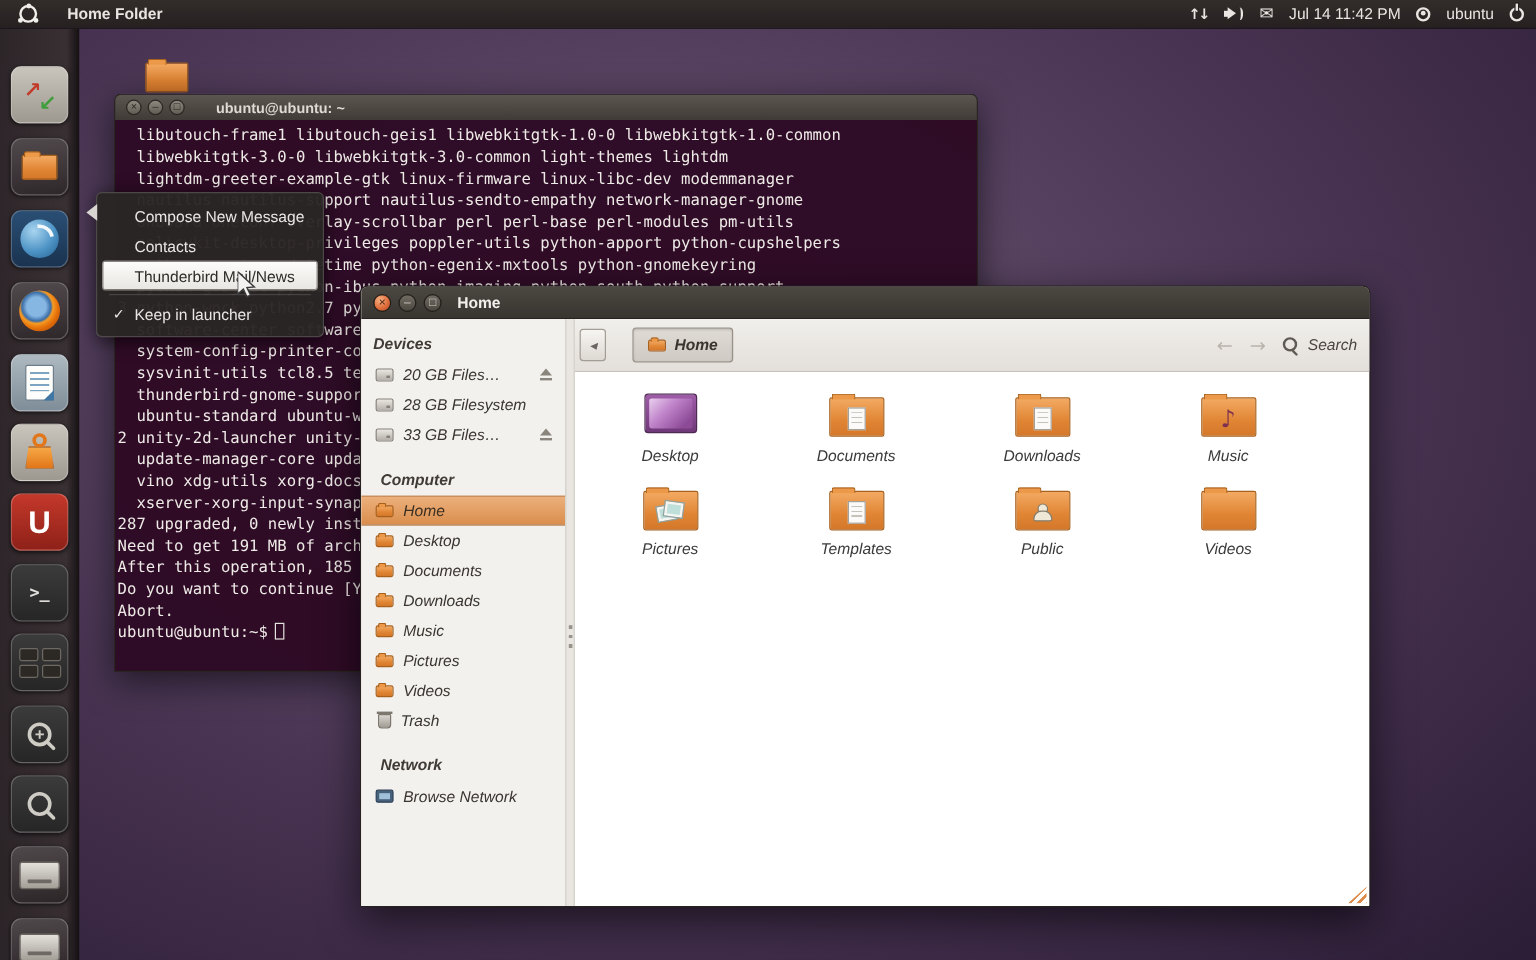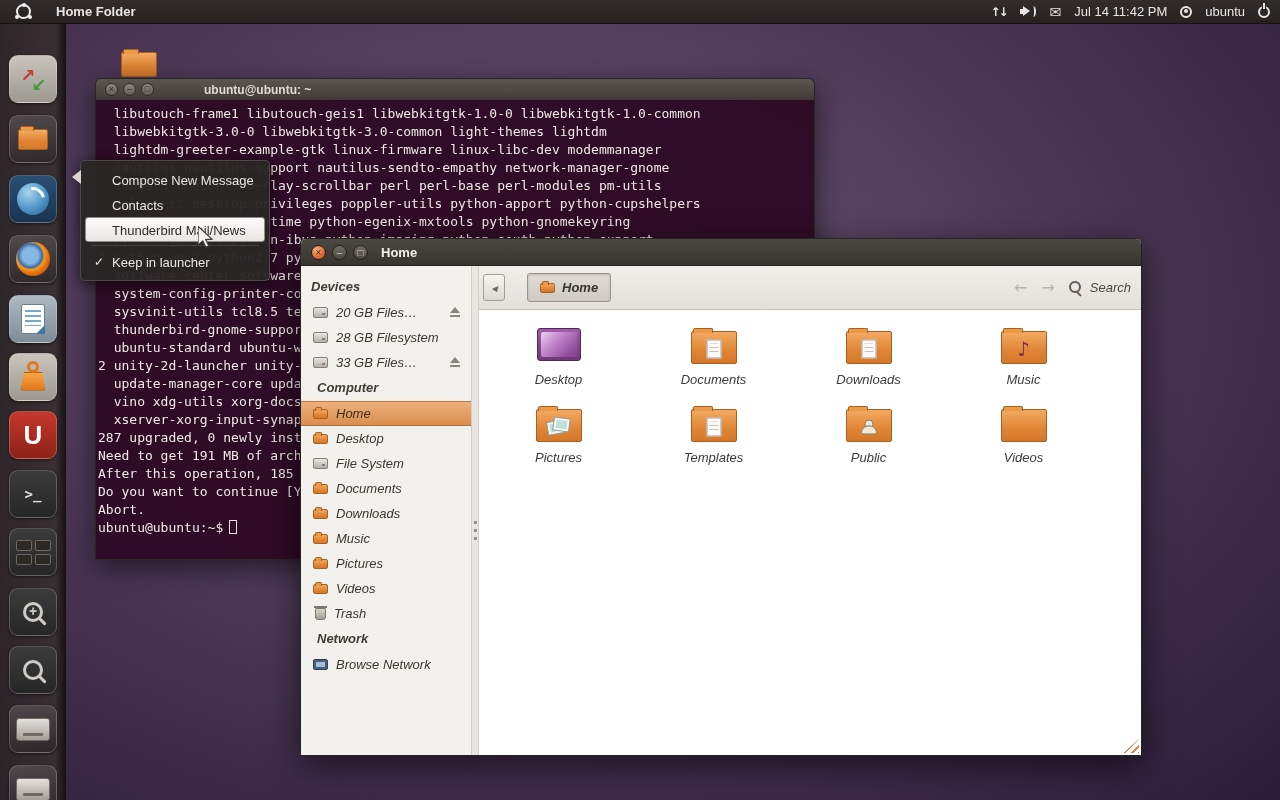--- a/index.html
+++ b/index.html
@@ -94,21 +94,21 @@
   
   .desktop-folder { position:absolute; left:121px; top:52px; z-index:1; }
   .desktop-folder .folder-md { width:36px; height:25px; }
 
   
   .terminal { position:absolute; left:95px; top:78px; width:720px; height:482px; z-index:5;
       border-radius:6px 6px 3px 3px; box-shadow:0 8px 28px rgba(0,0,0,0.55); }
   .term-titlebar { height:22px; border-radius:6px 6px 0 0;
       background:linear-gradient(180deg,#5b564f,#403b36); border:1px solid #29251f; border-bottom:none;
       display:flex; align-items:center; position:relative; }
-  .term-title { position:absolute; left:108px; color:#dedbd6; font-size:12px; font-weight:bold; }
+  .term-title { position:absolute; left:84px; color:#dedbd6; font-size:12px; font-weight:bold; }
   .term-btn { width:13px; height:13px; border-radius:50%; margin-left:5px;
       background:linear-gradient(180deg,#8e887f,#615c54); border:1px solid #2c2824;
       color:#2e2a25; font-size:9px; line-height:11px; text-align:center; }
   .term-btn:first-child { margin-left:9px; }
   .term-body { height:460px; background:rgba(45,9,35,0.94); border:1px solid #29251f; border-top:none;
       padding:5px 2px 0 2px; font-family:"DejaVu Sans Mono",monospace; font-size:13px; line-height:18px;
       color:#eeeae6; overflow:hidden; }
   .term-line { white-space:pre; height:18px; }
   .term-cursor { display:inline-block; width:8px; height:14px; border:1px solid #e6e2dd;
       vertical-align:-2px; margin-left:6px; }
@@ -136,21 +136,21 @@
   .wbtn { width:15px; height:15px; border-radius:50%; margin-left:6px; border:1px solid #221f1b;
       font-size:10px; line-height:13px; text-align:center; }
   .wbtn:first-child { margin-left:10px; }
   .wbtn-close { background:radial-gradient(circle at 35% 30%,#f6b183,#e06e3c 55%,#b34a22); color:#4e2410; }
   .wbtn-gray { background:linear-gradient(180deg,#716b63,#4c4840); color:#cfccc6; }
   .naut-title { position:absolute; left:80px; color:#f2f0ed; font-size:13px; font-weight:bold; }
 
   .naut-body { position:absolute; top:27px; left:0; right:0; bottom:0; display:flex;font-style:italic; }
   .naut-sidebar { width:170px; background:#f3f1ee; padding-top:8px; overflow:hidden; }
   .side-header { font-weight:bold; font-size:13px; color:#403b35; height:26px; line-height:26px; padding-left:10px; }
-  .side-header.gap { margin-top:0;padding-left:16px; }
+  .side-header.gap { margin-top:12px;padding-left:16px; }
   .side-row { height:25px; display:flex; align-items:center; padding-left:12px; gap:8px;
       font-size:13px; color:#3a352f; position:relative; white-space:nowrap; }
   .side-row.selected { background:linear-gradient(180deg,#ecb07c,#da8e4d);
       border-top:1px solid #c07a40; border-bottom:1px solid #b06c38; color:#3b2f22; }
   .drive-sm { position:relative; width:15px; height:11px; border-radius:2px; flex:none;
       background:linear-gradient(180deg,#e9e6e1,#b4afa8); border:1px solid #847f78; }
   .drive-sm::after { content:""; position:absolute; right:2px; bottom:2px; width:3px; height:2px; background:#847f78; }
   .eject { position:absolute; right:10px; top:7px; width:12px; height:11px; }
   .eject::before { content:""; position:absolute; left:1px; top:0; width:0; height:0;
       border-left:5px solid transparent; border-right:5px solid transparent; border-bottom:6px solid #8a857d; }
@@ -379,24 +379,20 @@
       <div class="side-header gap">Computer</div>
       <div class="side-row selected">
         <span class="folder folder-sm"></span>
         <span>Home</span>
       </div>
       <div class="side-row">
         <span class="folder folder-sm"></span>
         <span>Desktop</span>
       </div>
       <div class="side-row">
-        <span class="drive-sm"></span>
-        <span>File System</span>
-      </div>
-      <div class="side-row">
         <span class="folder folder-sm"></span>
         <span>Documents</span>
       </div>
       <div class="side-row">
         <span class="folder folder-sm"></span>
         <span>Downloads</span>
       </div>
       <div class="side-row">
         <span class="folder folder-sm"></span>
         <span>Music</span>

